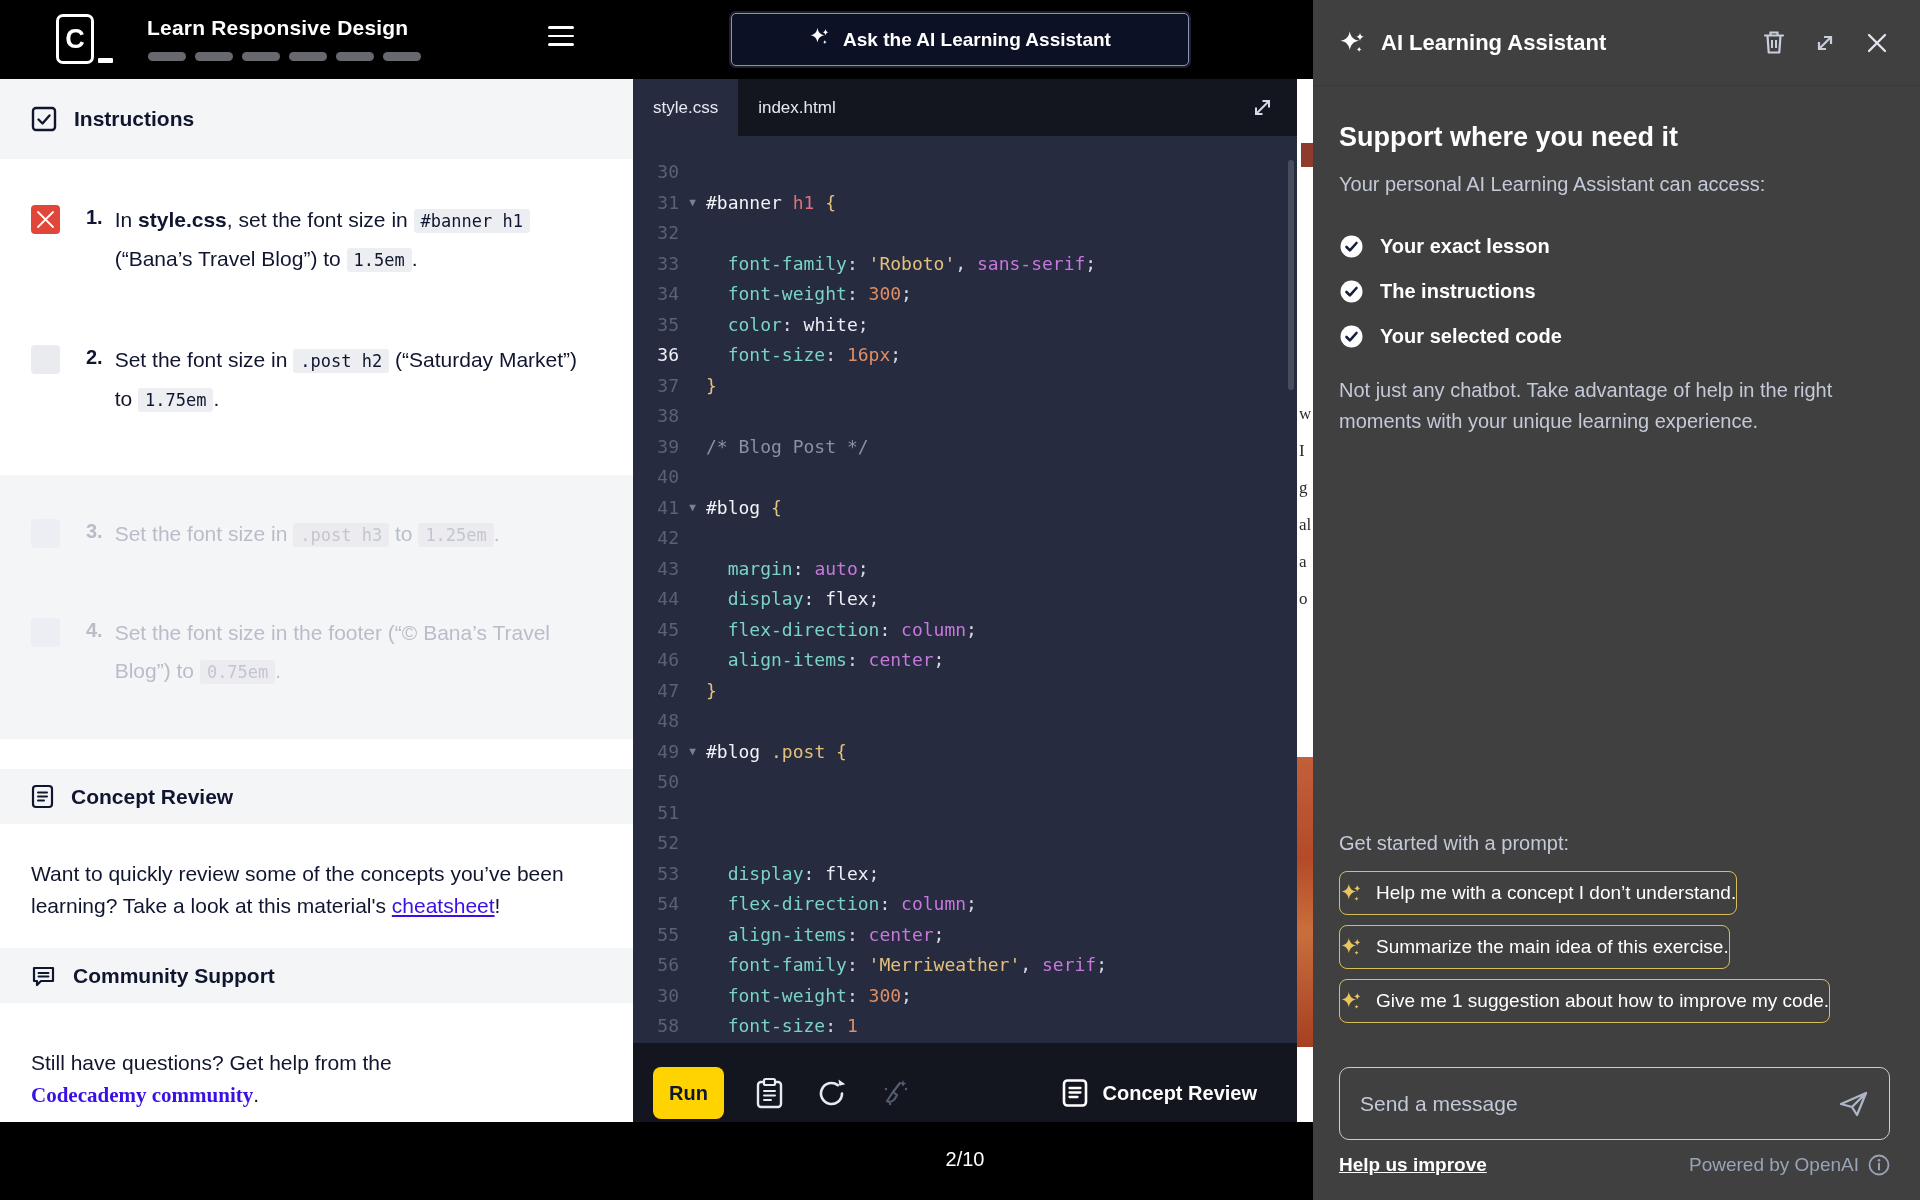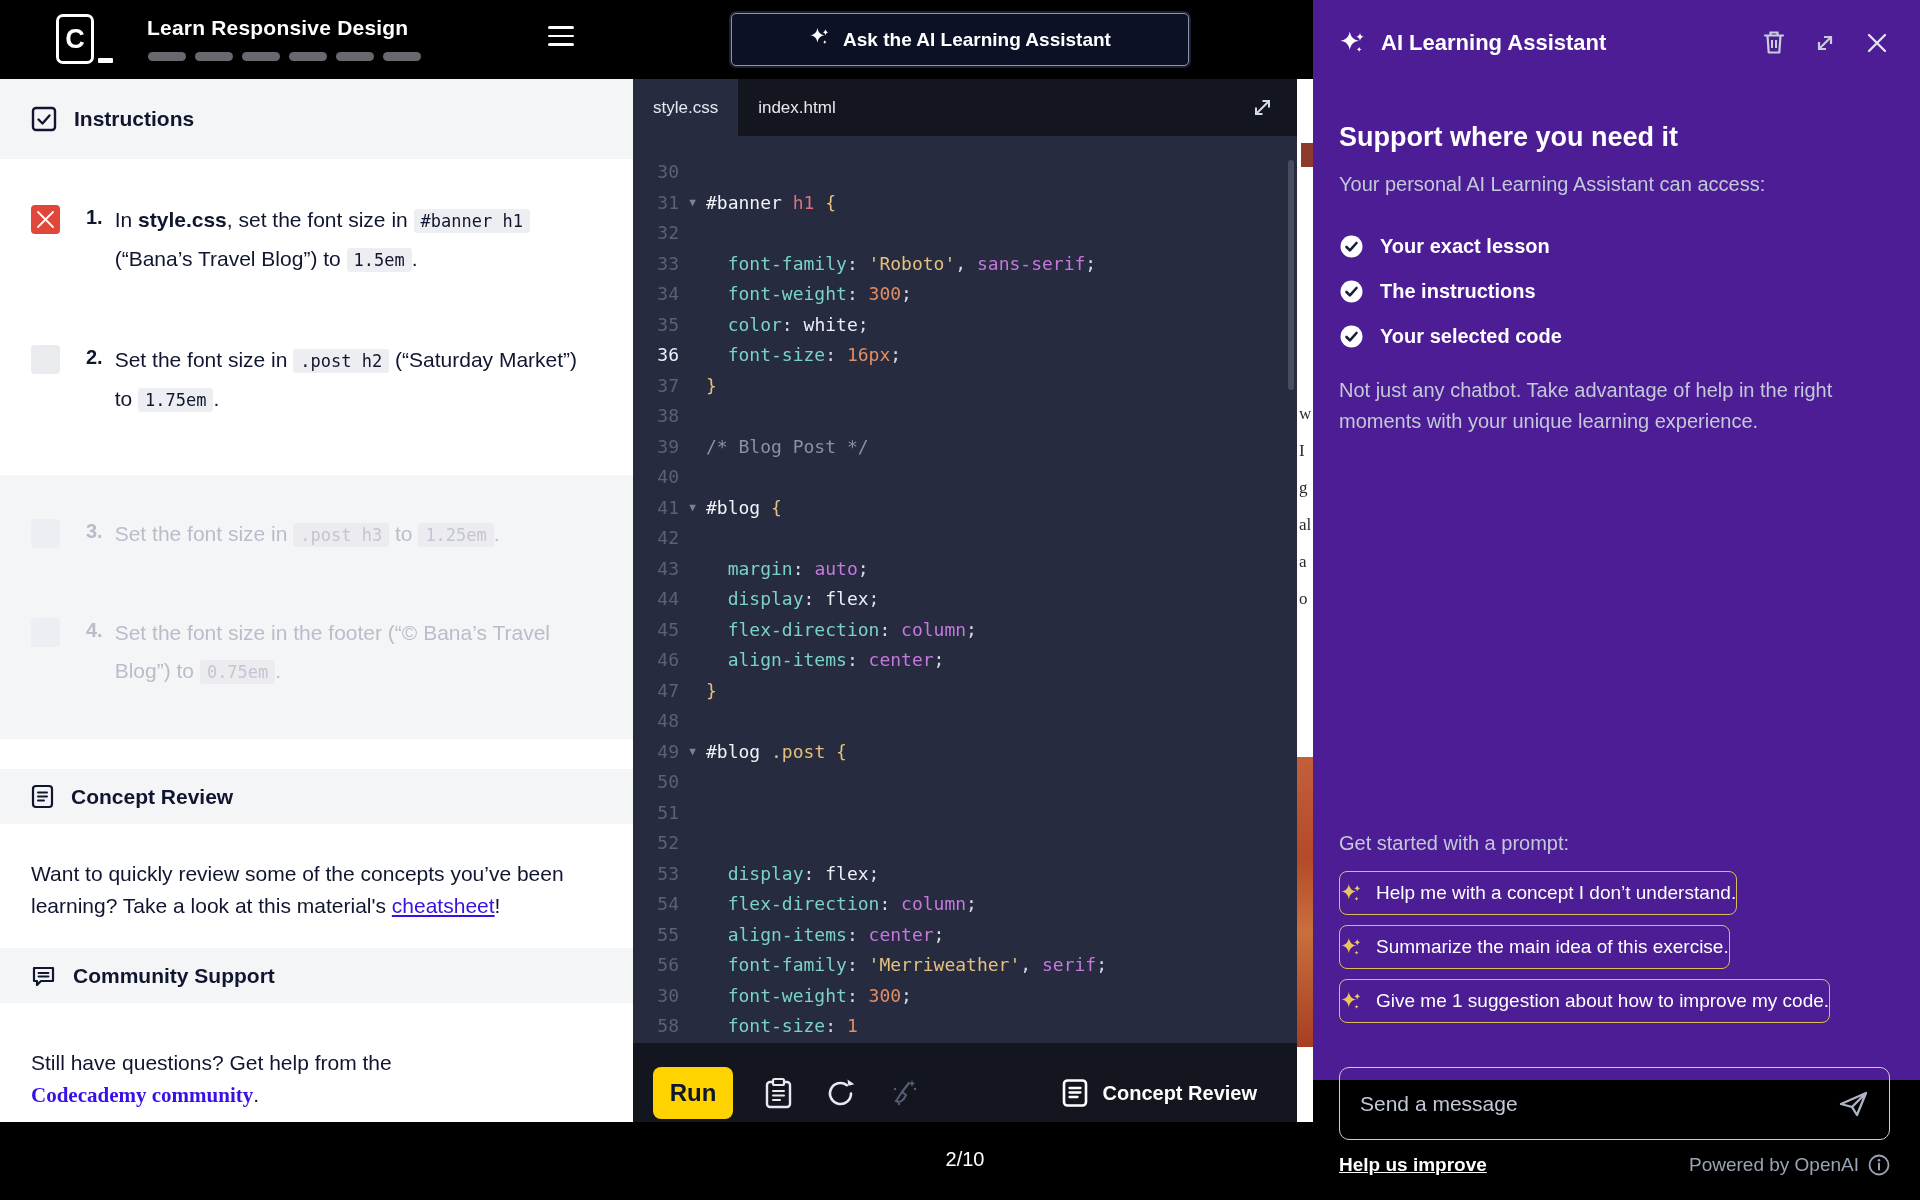--- a/index.html
+++ b/index.html
@@ -53,39 +53,39 @@
   .code-row{display:flex;height:30.5px;line-height:30.5px;white-space:pre;}
   .ln{width:46px;text-align:right;color:#5b6177;flex:0 0 auto;font-size:18px;}
   .fold{width:27px;text-align:center;color:#7a8097;font-size:11px;flex:0 0 auto;}
   .code-txt{flex:1;}
   .code-row.current .ln{color:#eef0f7;}
   .tk-sel{color:#f2f3f7}.tk-el{color:#e0707c}.tk-cls{color:#e5c07b}.tk-brace{color:#e5c07b}
   .tk-prop{color:#7bd3c5}.tk-pun{color:#d7dae6}.tk-str{color:#e5c07b}.tk-kw{color:#c678dd}
   .tk-num{color:#e08e64}.tk-val{color:#eceef5}.tk-com{color:#8b90a3}
   .code-scrollbar{position:absolute;right:3px;top:24px;width:6px;height:230px;background:rgba(255,255,255,.16);border-radius:3px;}
   .editor-bottombar{position:relative;height:100px;background:#14161f;display:flex;align-items:center;}
-  .run-btn{margin-left:20px;width:80px;height:52px;background:#ffd300;border:none;border-radius:8px;
-    font-family:"Liberation Sans",sans-serif;font-size:24px;font-weight:bold;color:#10162f;cursor:pointer;}
+  .run-btn{margin-left:20px;width:71px;height:52px;background:#ffd300;border:none;border-radius:8px;
+    font-family:"Liberation Sans",sans-serif;font-size:20px;font-weight:bold;color:#10162f;cursor:pointer;}
   .bar-icon{margin-left:30px;cursor:pointer;display:flex;align-items:center;}
   .bar-right{margin-left:auto;margin-right:40px;display:flex;align-items:center;gap:14px;color:#fff;
     font-size:20px;font-weight:bold;cursor:pointer;}
 
   
   .preview-strip{position:absolute;left:1297px;top:79px;width:16px;height:1043px;background:#fff;overflow:hidden;}
   .preview-redmark{position:absolute;left:4px;top:64px;width:12px;height:24px;background:#8e3a2d;}
   .preview-frag{position:absolute;left:2px;color:#2c2c2c;font-family:"Liberation Serif",serif;font-size:17px;}
   .preview-img{position:absolute;left:0;top:678px;width:16px;height:290px;
     background:linear-gradient(180deg,#c2603a 0%,#b44a28 35%,#c96f3c 60%,#a63f22 100%);}
 
   
   .page-footer{position:absolute;left:0;top:1122px;width:1313px;height:98px;background:#000;}
   .pagination{position:absolute;left:633px;top:26px;width:664px;text-align:center;color:#fff;font-size:20px;}
 
   
-  .ai-panel{position:absolute;left:1313px;top:0;width:607px;height:1080px;background:#4c1d95;color:#fff;}
+  .ai-panel{position:absolute;left:1313px;top:0;width:607px;height:1200px;background:#404040;color:#fff;}
   .ai-header{height:85px;display:flex;align-items:center;padding:0 30px 0 26px;border-bottom:1px solid #2e3857;}
   .ai-title{font-size:22px;font-weight:bold;margin-left:14px;}
   .ai-header-icons{margin-left:auto;display:flex;align-items:center;gap:26px;}
   .ai-header-icons > div{cursor:pointer;display:flex;}
   .ai-content{padding:36px 30px 0 26px;}
   .ai-heading{font-size:27px;font-weight:bold;margin:0 0 20px;}
   .ai-sub{font-size:20px;color:#c3c9d8;margin:0 0 38px;}
   .access-list{list-style:none;margin:0;padding:0;}
   .access-list li{display:flex;align-items:center;gap:16px;font-size:20px;font-weight:bold;margin-bottom:20px;}
   .ai-desc{font-size:20px;color:#c3c9d8;line-height:31px;margin:26px 0 0;max-width:510px;}

